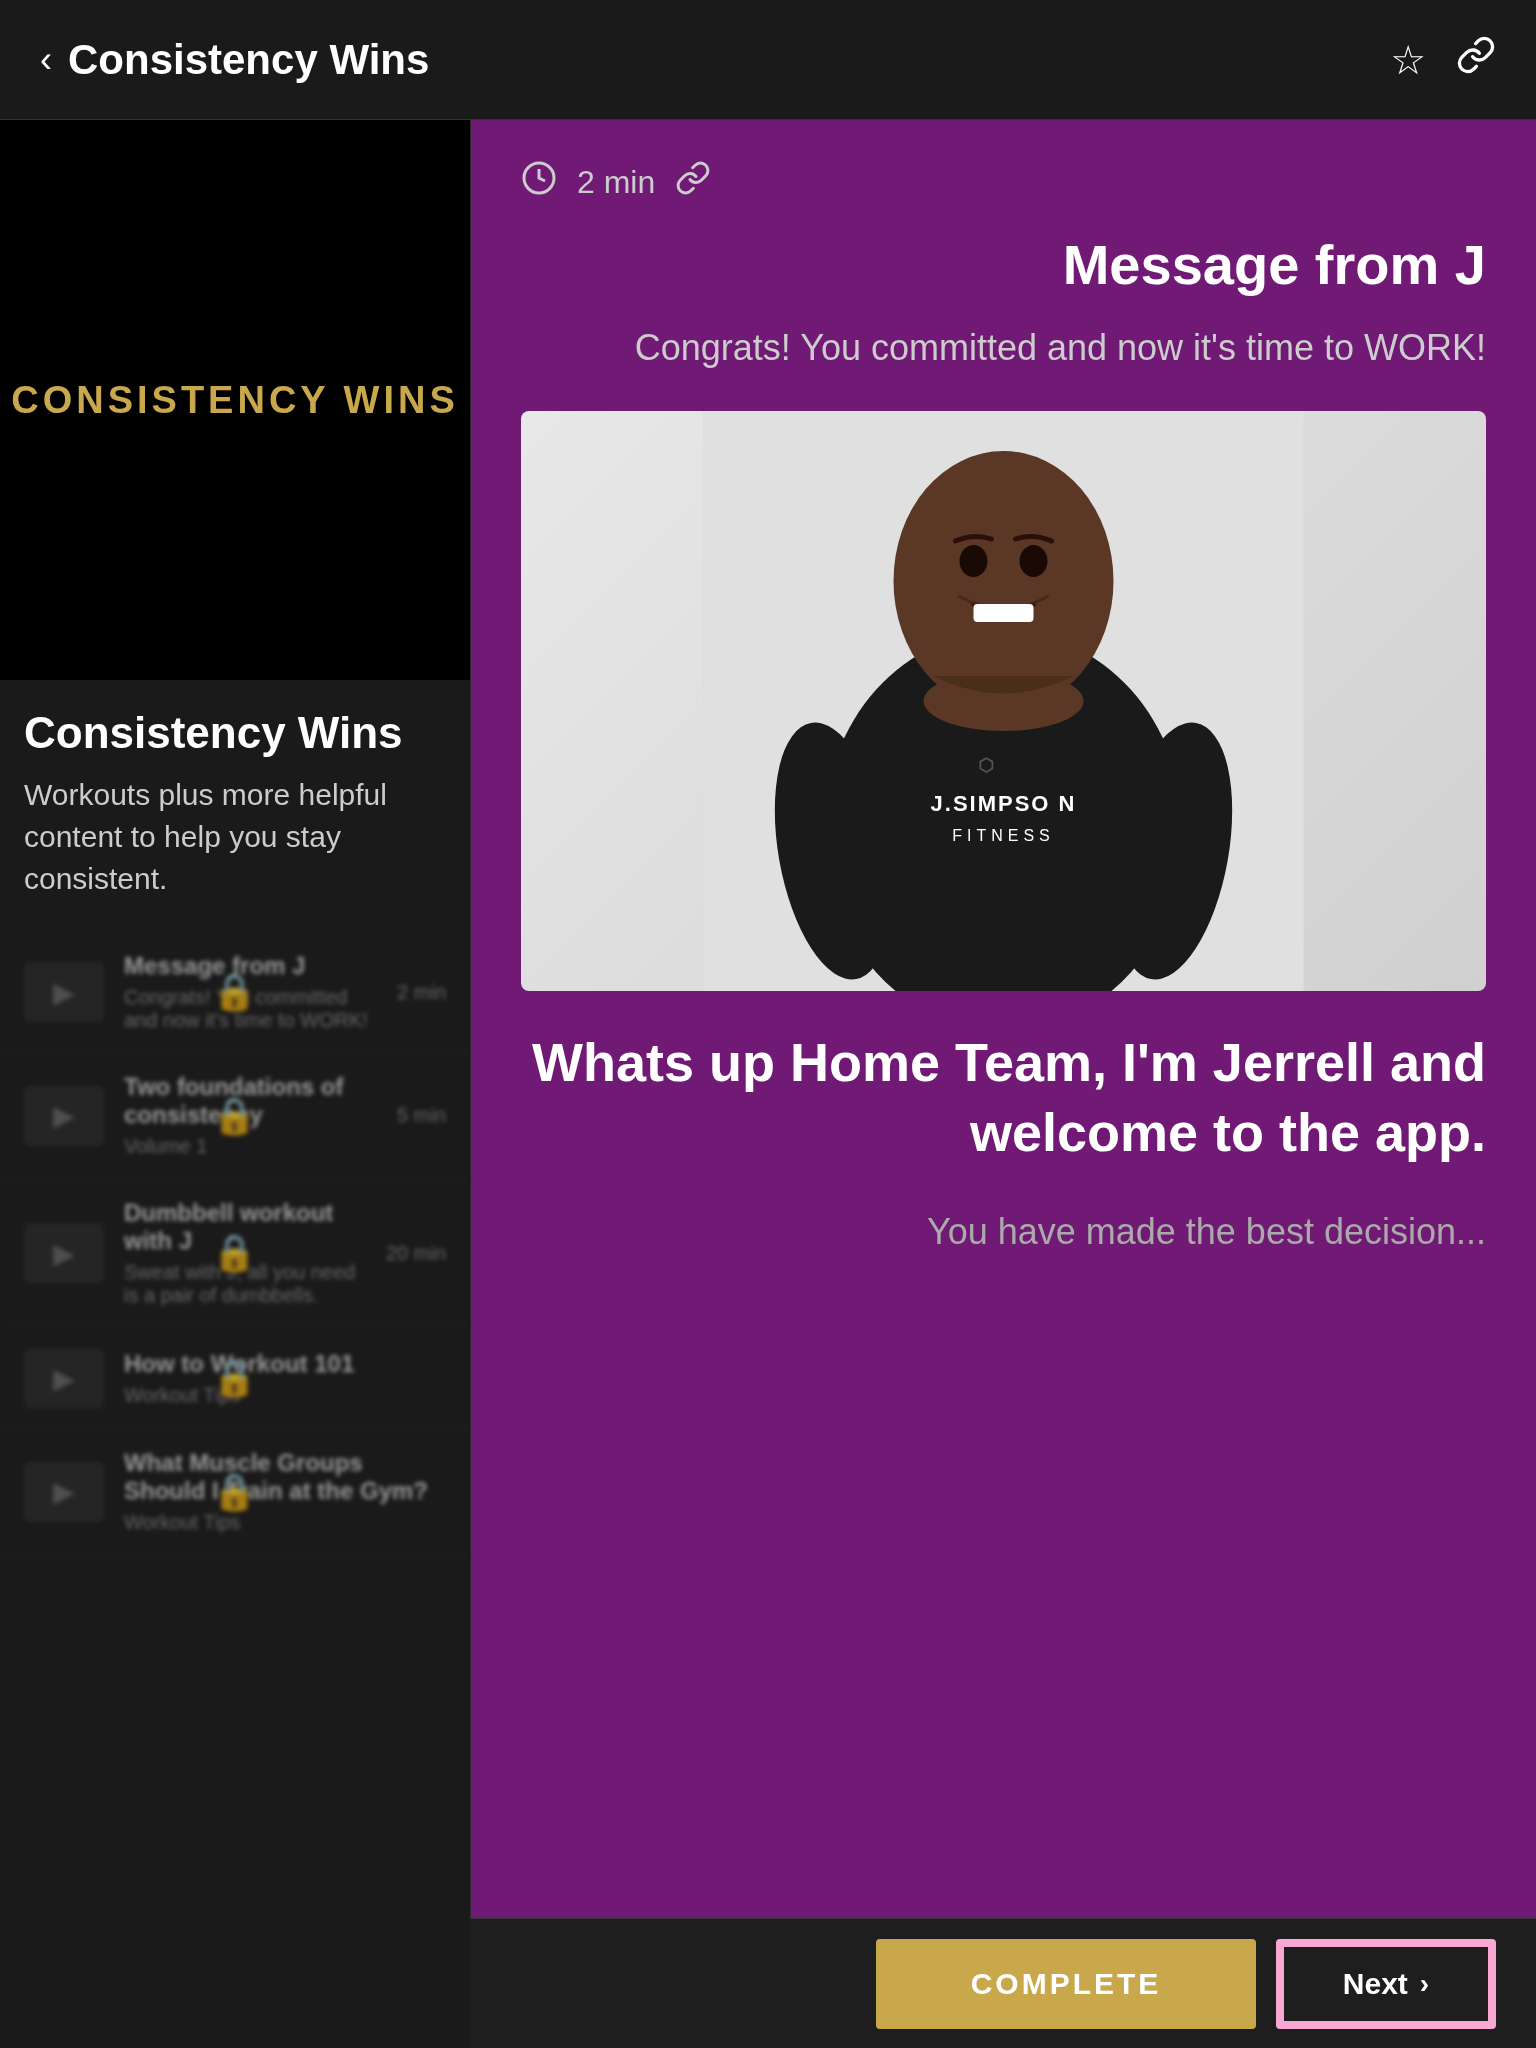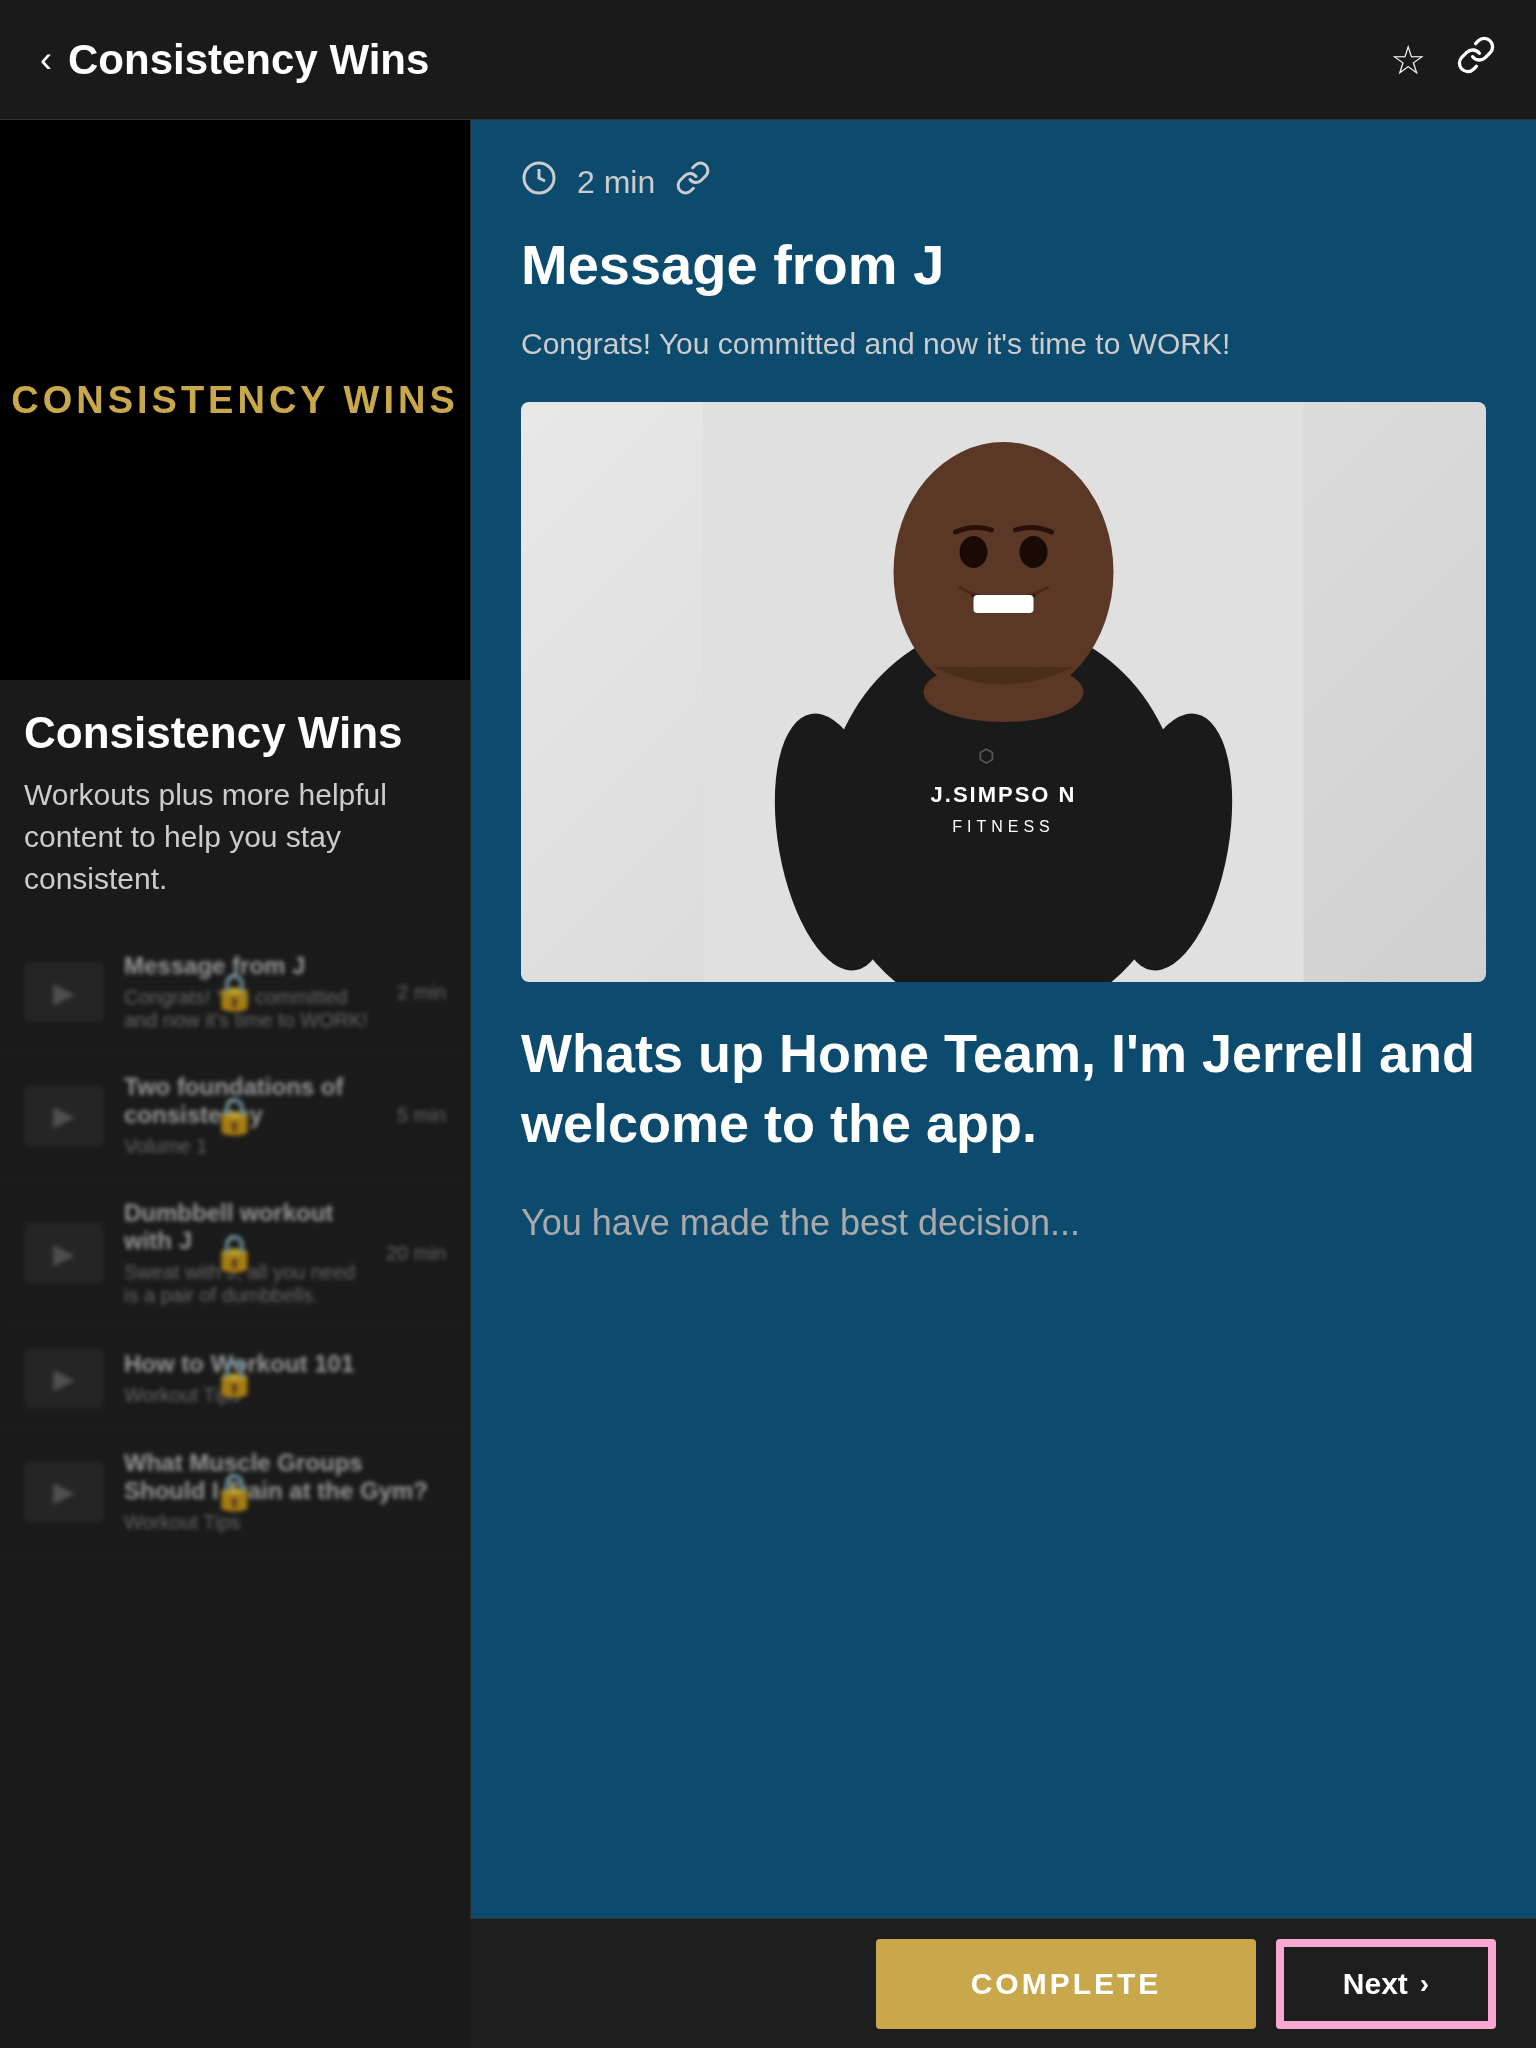--- a/index.html
+++ b/index.html
@@ -168,24 +168,25 @@
 
     .lesson-duration {
       font-size: 20px;
       color: #888;
       flex-shrink: 0;
     }
 
     
     .right-panel {
       flex: 1;
-      background: #0c4a6e;
+      background: #701a75;
       padding: 40px 50px;
       overflow-y: auto;
       border-left: 1px solid #2a2a2a;
+      text-align: right;
     }
 
     .duration-row {
       display: flex;
       align-items: center;
       gap: 20px;
       margin-bottom: 28px;
     }
 
     .duration-icon {
@@ -204,21 +205,21 @@
     }
 
     .content-title {
       font-size: 56px;
       font-weight: 700;
       color: #ffffff;
       margin-bottom: 24px;
     }
 
     .content-description {
-      font-size: 30px;
+      font-size: 36px;
       color: #cccccc;
       line-height: 1.5;
       margin-bottom: 36px;
     }
 
     
     .trainer-photo {
       width: 100%;
       height: 580px;
       background: linear-gradient(135deg, #e8e8e8 0%, #d0d0d0 100%);

